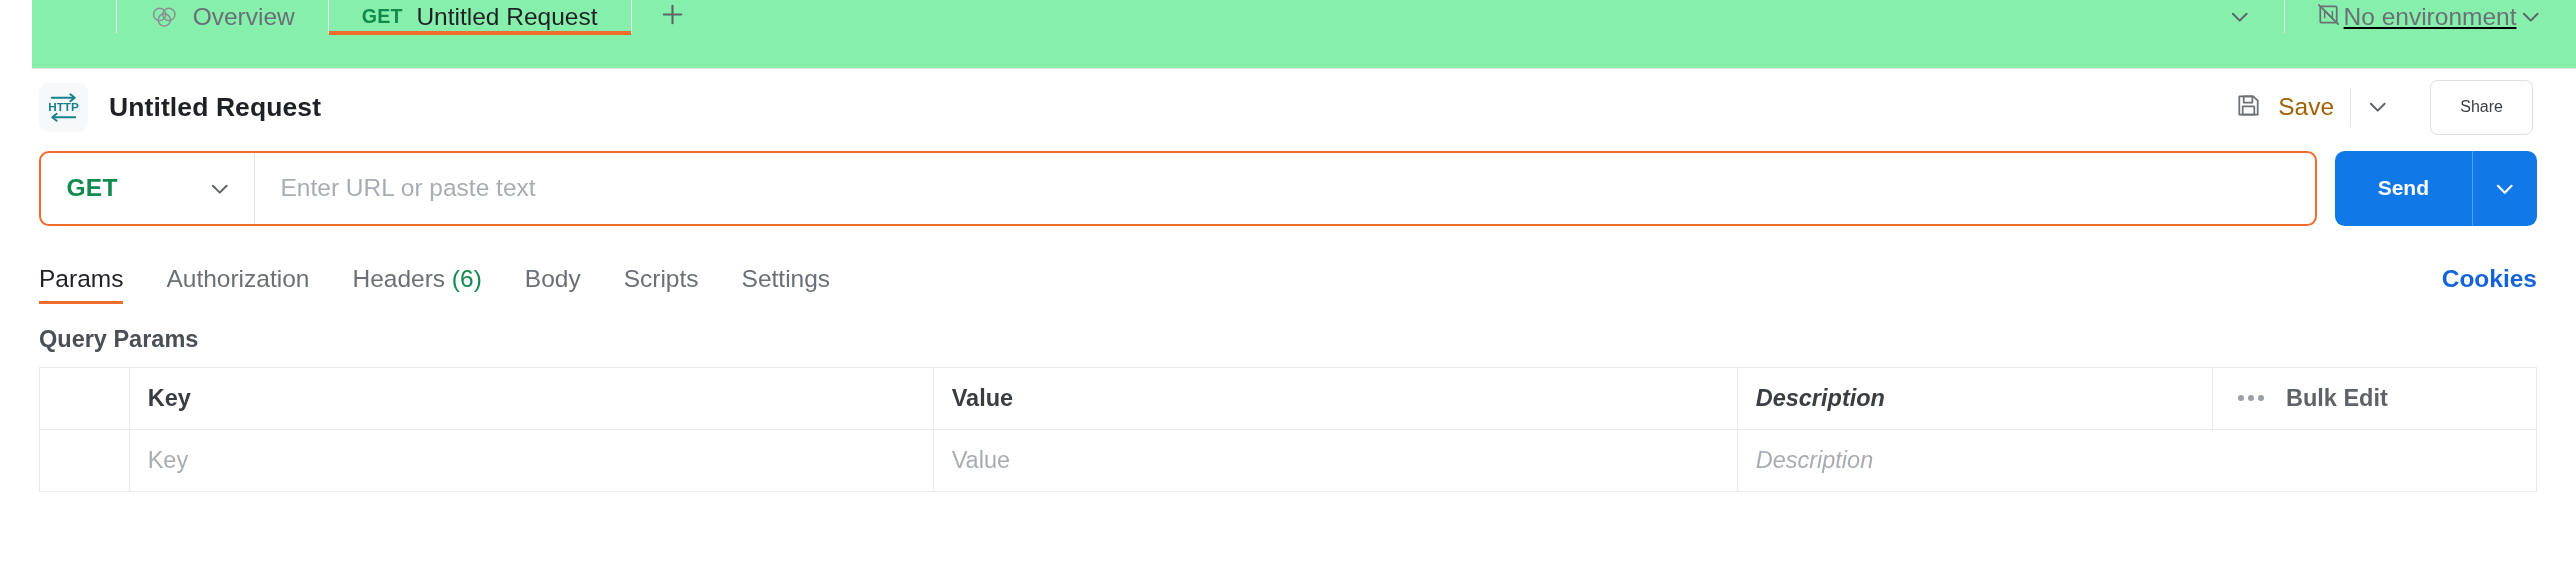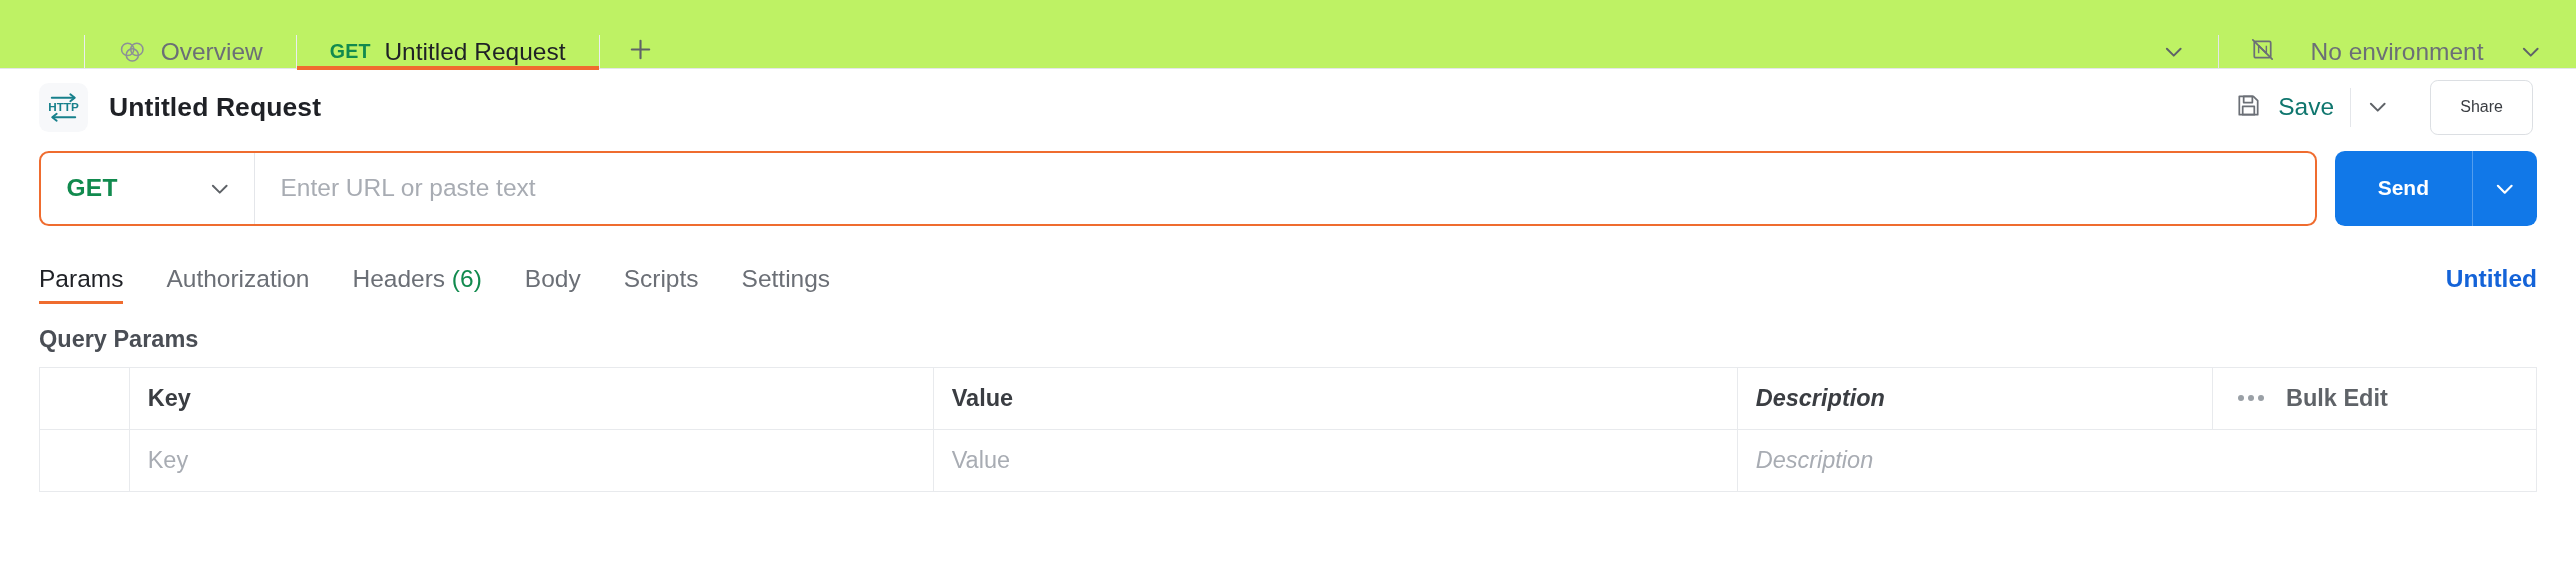--- a/index.html
+++ b/index.html
@@ -10,24 +10,25 @@
     font-family: "Liberation Sans", sans-serif;
     -webkit-font-smoothing: antialiased;
   }
 
   .app { width: 2576px; height: 582px; display: flex; flex-direction: column; background:#fff; }
 
   
   .tabbar {
     height: 69px;
     display: flex;
-    align-items: flex-end;
+    align-items: flex-start;
     border-bottom: 1.5px solid #e4e6ea;
-    background: #bef264;
+    background: #86efac;
     flex: none;
+    margin-left: 32px;
   }
   .tabbar-left { display: flex; align-items: stretch; flex: 1 1 auto; min-width:0; }
   .tab {
     display: flex;
     align-items: center;
     gap: 13.7px;
     padding: 0 33px;
     position: relative;
     cursor: pointer;
     border-right: 1.5px solid #ebedf0;
@@ -60,22 +61,22 @@
   }
   .newtab svg { width: 29px; height: 29px; }
 
   .tabbar-right { display:flex; align-items:stretch; flex:none; }
   .tabs-chevron {
     display:flex; align-items:center; justify-content:center;
     width: 88px; cursor:pointer;
     border-right: 1.5px solid #e4e6ea;
   }
   .env-select {
-    display:flex; align-items:center; gap:34px;
-    padding: 0 33px 0 29px; cursor:pointer;
+    display:flex; align-items:center; gap:1px;
+    padding: 0 33px 0 29px; cursor:pointer;text-decoration:underline;
   }
   .env-label { font-size: 24.5px; color:#6b6f76; white-space:nowrap; }
   .chev { width: 25.5px; height: 25.5px; display:block; }
 
   
   .req-header {
     height: 76px;
     display: flex;
     align-items: center;
     padding: 0 43px 0 39px;
@@ -89,21 +90,21 @@
     display:flex; align-items:center; justify-content:center;
     flex:none;
   }
   .req-title { font-size: 26.5px; font-weight: bold; color:#1f2126; letter-spacing:0.1px; }
 
   .req-actions { margin-left:auto; display:flex; align-items:center; }
   .save-btn {
     display:flex; align-items:center; gap:15.7px;
     padding: 0 15.7px 0 9.8px; cursor:pointer; height:49px;
   }
-  .save-label { font-size:24.5px; color:#0f766e; }
+  .save-label { font-size:24.5px; color:#a16207; }
   .save-chevron {
     display:flex; align-items:center; justify-content:center;
     width: 55px; height: 39px; cursor:pointer;
     border-left: 1.5px solid #e4e6ea;
   }
   .share-btn {
     margin-left: 25.5px;
     border: 1.5px solid #dcdfe3;
     border-radius: 7.8px;
     height: 55px;
@@ -391,21 +392,21 @@
     </div>
     <div class="stab">
       <span>Body</span>
     </div>
     <div class="stab">
       <span>Scripts</span>
     </div>
     <div class="stab">
       <span>Settings</span>
     </div>
-    <div class="cookies-link">Untitled</div>
+    <div class="cookies-link">Cookies</div>
   </div>
 
   <div class="qp-title">Query Params</div>
 
   <div class="table-wrap">
     <table class="params">
       <thead>
         <tr>
           <th class="col-check"></th>
           <th class="col-key">Key</th>

